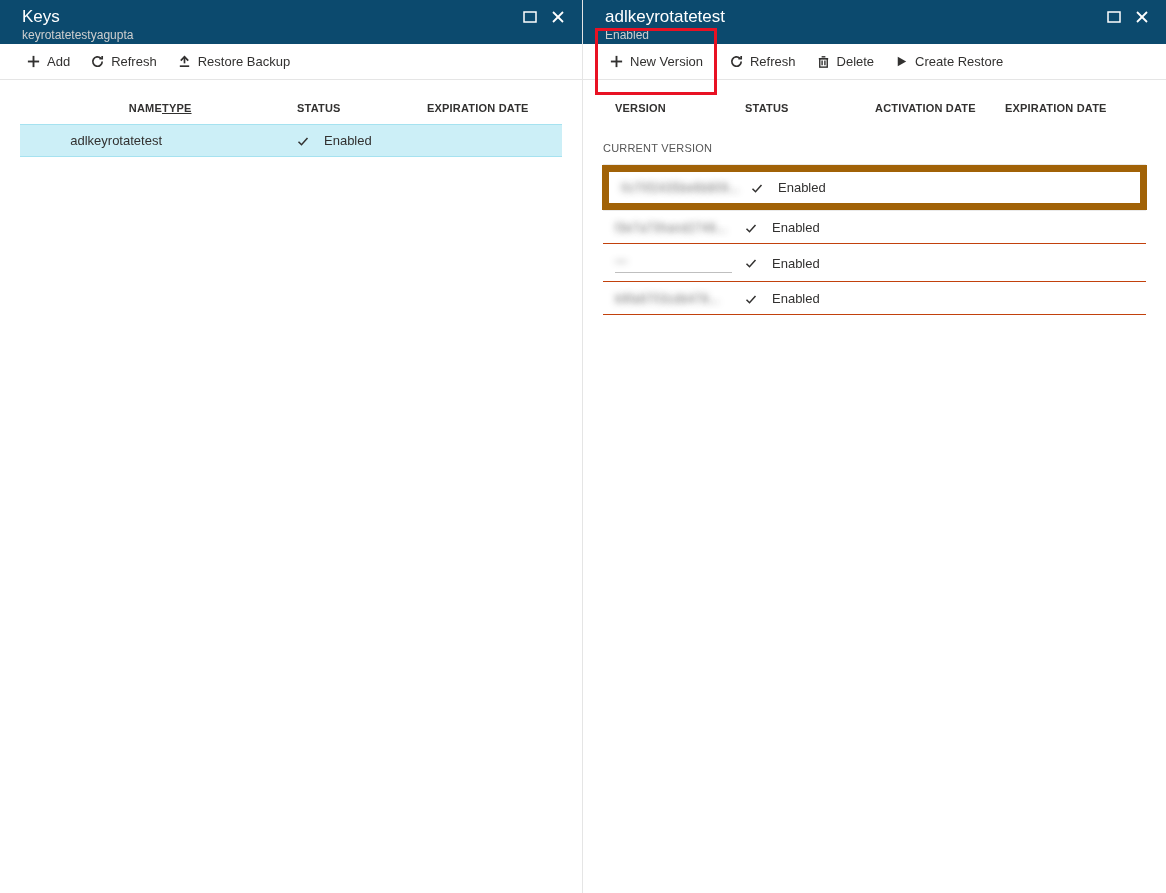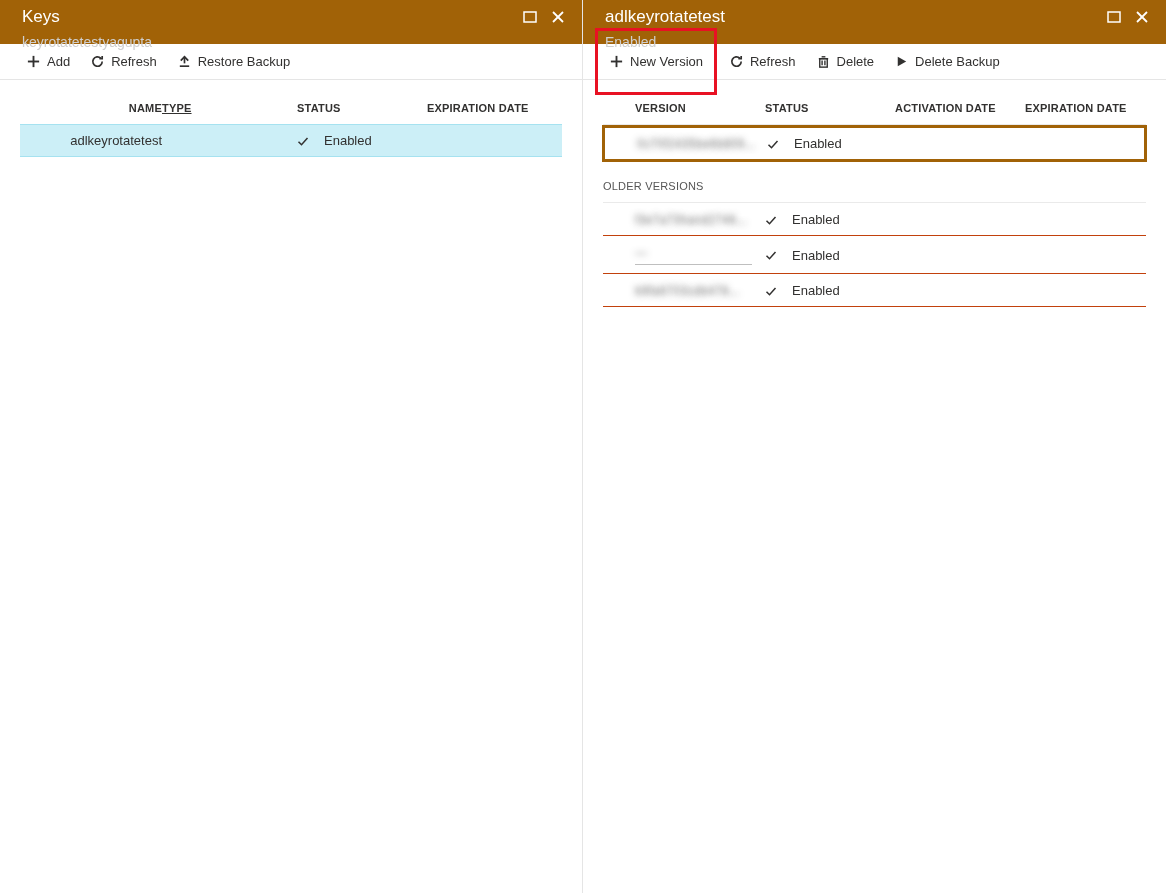--- a/index.html
+++ b/index.html
@@ -16,31 +16,31 @@
   .pane {
     display: flex;
     flex-direction: column;
     height: 100%;
     position: relative;
   }
   .pane-left { width: 583px; border-right: 1px solid #e5e5e5; }
   .pane-right { width: 583px; }
 
   .blade-header {
-    background: #a16207;
+    background: #0c4a6e;
     color: #fff;
     padding: 7px 16px 6px 22px;
     display: flex;
     align-items: flex-start;
     justify-content: space-between;
     height: 44px;
   }
   .blade-header .titles { display: flex; flex-direction: column; }
   .blade-title { font-size: 17px; font-weight: 400; line-height: 20px; }
-  .blade-subtitle { font-size: 14px; color: #cfcfcf; margin-top: 7px; }
+  .blade-subtitle { font-size: 12px; color: #cfcfcf; margin-top: 1px; }
   .blade-controls { display: flex; gap: 12px; align-items: center; padding-top: 2px; }
   .blade-controls .ctrl { width: 16px; height: 16px; cursor: pointer; display:flex; align-items:center; justify-content:center; }
   .blade-controls svg { stroke: #fff; }
 
   .toolbar {
     display: flex;
     align-items: center;
     gap: 4px;
     padding: 6px 14px 6px 18px;
     border-bottom: 1px solid #e5e5e5;
@@ -71,42 +71,42 @@
     font-size: 11px;
     font-weight: 600;
     color: #323130;
     letter-spacing: 0.2px;
   }
   .col-name   { flex: 0 0 130px; text-align: right; }
   .col-type   { flex: 0 0 135px; text-decoration: underline; }
   .col-status { flex: 0 0 130px; }
   .col-exp    { flex: 0 0 130px; }
 
-  .col-version   { flex: 0 0 130px; margin-left: 20px; }
+  .col-version   { flex: 0 0 130px; }
   .col-status2   { flex: 0 0 130px; }
   .col-act       { flex: 0 0 130px; }
   .col-exp2      { flex: 0 0 120px; }
 
   .row {
     display: flex;
     align-items: center;
     padding: 8px 12px;
     font-size: 13px;
     border-top: 1px solid transparent;
     border-bottom: 1px solid transparent;
     cursor: pointer;
   }
   .row.selected {
     background: #cceff7;
     border-top: 1px solid #a6e2f0;
     border-bottom: 1px solid #a6e2f0;
   }
   .row.bordered { border-bottom: 1px solid #c2410c; }
   .row.boxed {
-    border: 3px solid #a16207;
+    border: 7px solid #a16207;
     background: #fff;
     margin: 0 -1px;
   }
 
   .section-label {
     font-size: 11px;
     color: #555;
     padding: 18px 12px 10px 0;
     letter-spacing: 0.2px;
   }
@@ -248,45 +248,45 @@
           <line x1="6" y1="3" x2="10" y2="3"></line>
           <line x1="6.5" y1="7" x2="6.5" y2="12"></line>
           <line x1="9.5" y1="7" x2="9.5" y2="12"></line>
         </svg>
       <span>Delete</span>
     </div>
     <div class="tool-btn">
       <svg viewBox="0 0 16 16" fill="#323130">
           <polygon points="4,3 13,8 4,13"></polygon>
         </svg>
-      <span>Delete Backup</span>
+      <span>Create Restore</span>
     </div>
   </div>
 
   <div class="content">
     <div class="col-headers">
       <div class="col-version">VERSION</div>
       <div class="col-status2">STATUS</div>
       <div class="col-act">ACTIVATION DATE</div>
       <div class="col-exp2">EXPIRATION DATE</div>
     </div>
 
+    <div class="section-label">CURRENT VERSION</div>
     <div class="section-block">
       <div class="row boxed">
         <div class="col-version"><span class="blur-text">0c70f2435be6b809...</span></div>
         <div class="col-status2 status-cell">
           <svg viewBox="0 0 16 16" stroke="#323130" stroke-width="2" fill="none">
               <polyline points="2,9 6,13 14,4"></polyline>
             </svg>
           <span>Enabled</span>
         </div>
       </div>
     </div>
 
-    <div class="section-label">OLDER VERSIONS</div>
     <div class="section-block">
       <div class="row bordered">
         <div class="col-version"><span class="blur-text">f3e7a73hand2746...</span></div>
         <div class="col-status2 status-cell">
           <svg viewBox="0 0 16 16" stroke="#323130" stroke-width="2" fill="none">
               <polyline points="2,9 6,13 14,4"></polyline>
             </svg>
           <span>Enabled</span>
         </div>
       </div>

